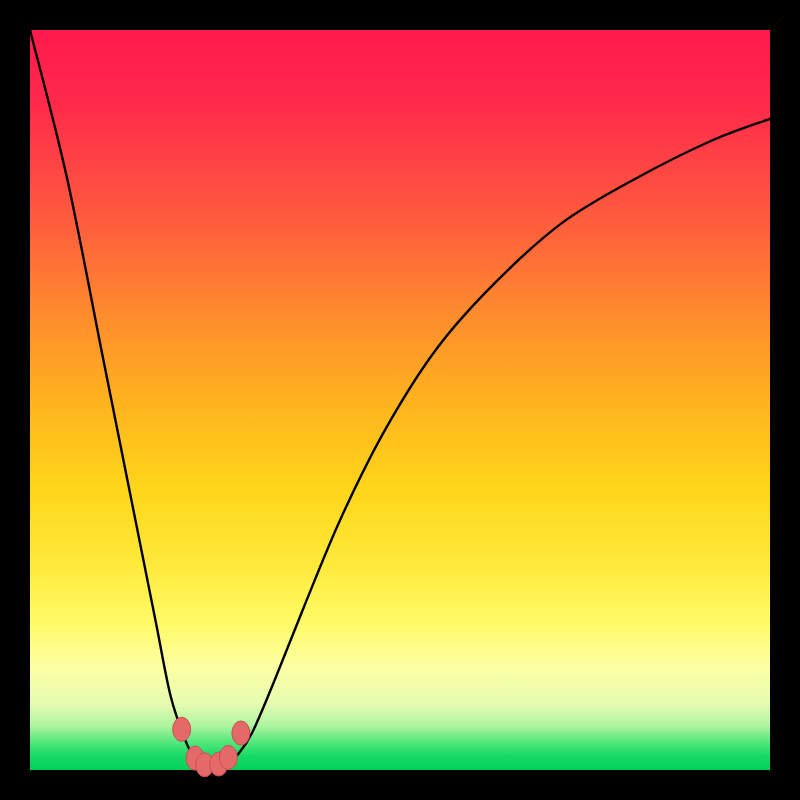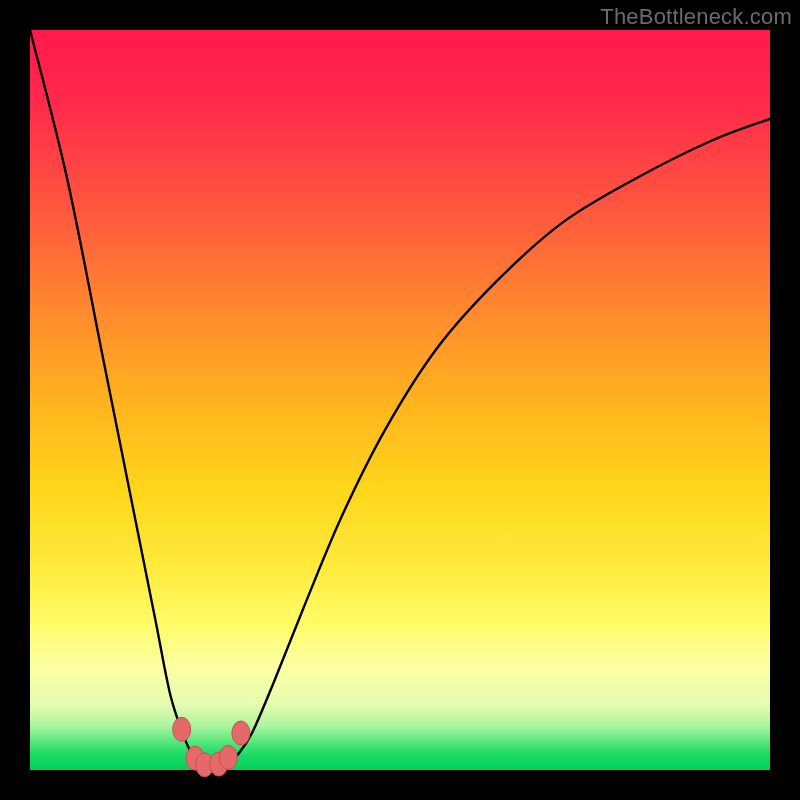--- a/index.html
+++ b/index.html
@@ -60,21 +60,20 @@
     width: 740px;
     height: 740px;
     overflow: visible;
   }
 </style>
 </head>
 <body>
 
 <div class="frame">
 
-  <div class="watermark">TheBottleneck.com</div>
 
   <div class="plot">
     <svg class="curve" viewBox="0 0 740 740" preserveAspectRatio="none">
       <path fill="none" stroke="#000000" stroke-width="2.4" stroke-linecap="round" d="M 0,0 C 6.166666666666667,24.666666666666668 24.666666666666664,92.5 37,148 C 49.333333333333336,203.5 61.666666666666664,271.33333333333326 74,332.99999999999994 C 86.33333333333333,394.66666666666663 102.36666666666666,474.8333333333333 111,518 C 119.63333333333334,561.1666666666666 120.86666666666667,567.3333333333334 125.80000000000001,592 C 130.73333333333335,616.6666666666666 135.66666666666666,646.2666666666667 140.6,666 C 145.53333333333333,685.7333333333333 151.7,700.5333333333333 155.4,710.4 C 159.10000000000002,720.2666666666667 160.33333333333334,720.2666666666667 162.8,725.2 C 165.26666666666668,730.1333333333334 167.73333333333335,737.5333333333333 170.20000000000002,740 C 172.66666666666669,742.4666666666667 175.13333333333333,740 177.6,740 C 180.06666666666666,740 182.53333333333333,740 185,740 C 187.46666666666667,740 188.7,742.4666666666667 192.4,740 C 196.10000000000002,737.5333333333333 202.26666666666668,731.3666666666667 207.20000000000002,725.2 C 212.13333333333335,719.0333333333334 215.83333333333334,715.3333333333334 222,703 C 228.16666666666666,690.6666666666666 235.5666666666667,672.1666666666667 244.20000000000002,651.2 C 252.83333333333334,630.2333333333333 262.7,604.3333333333334 273.8,577.2 C 284.90000000000003,550.0666666666667 297.23333333333335,518 310.8,488.4 C 324.3666666666667,458.79999999999995 339.16666666666663,427.96666666666664 355.2,399.59999999999997 C 371.23333333333335,371.2333333333333 388.50000000000006,342.86666666666673 407.00000000000006,318.20000000000005 C 425.50000000000006,293.53333333333336 445.23333333333335,272.56666666666666 466.2,251.59999999999997 C 487.16666666666663,230.6333333333333 509.3666666666666,209.66666666666663 532.8,192.39999999999998 C 556.2333333333332,175.13333333333333 582.1333333333332,161.56666666666666 606.8,148 C 631.4666666666667,134.43333333333334 658.6,120.86666666666667 680.8000000000001,111 C 703.0000000000001,101.13333333333333 730.1333333333333,92.49999999999996 740,88.79999999999995" id="curvePath"></path>
       <g id="markers">
           <ellipse cx="151.7" cy="699.3" rx="9" ry="12" fill="#e46a6a" stroke="#c94f4f" stroke-width="1"></ellipse>
           <ellipse cx="165.02" cy="728.16" rx="9" ry="12" fill="#e46a6a" stroke="#c94f4f" stroke-width="1"></ellipse>
           <ellipse cx="174.64000000000001" cy="734.82" rx="9" ry="12" fill="#e46a6a" stroke="#c94f4f" stroke-width="1"></ellipse>
           <ellipse cx="188.70000000000002" cy="734.08" rx="9" ry="12" fill="#e46a6a" stroke="#c94f4f" stroke-width="1"></ellipse>
           <ellipse cx="198.32000000000002" cy="727.42" rx="9" ry="12" fill="#e46a6a" stroke="#c94f4f" stroke-width="1"></ellipse>

